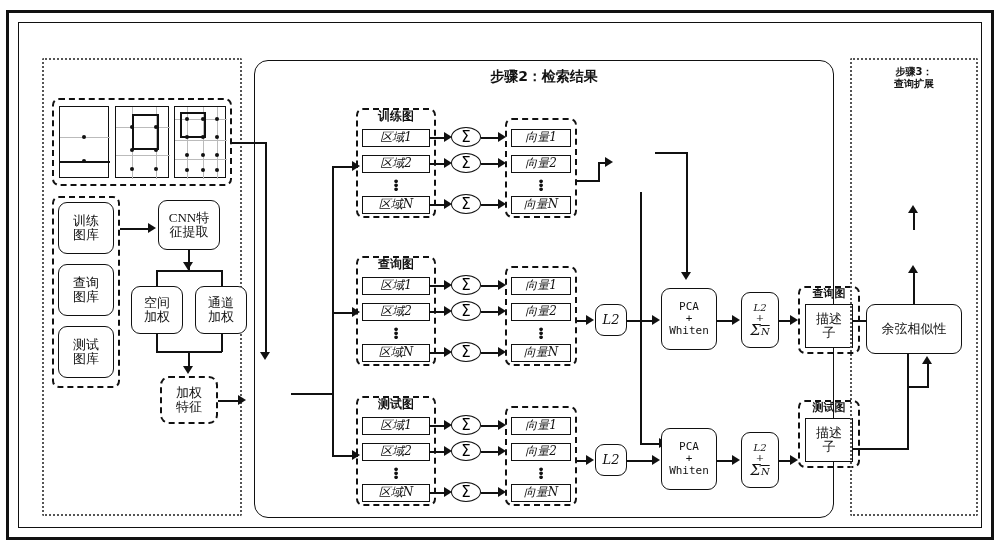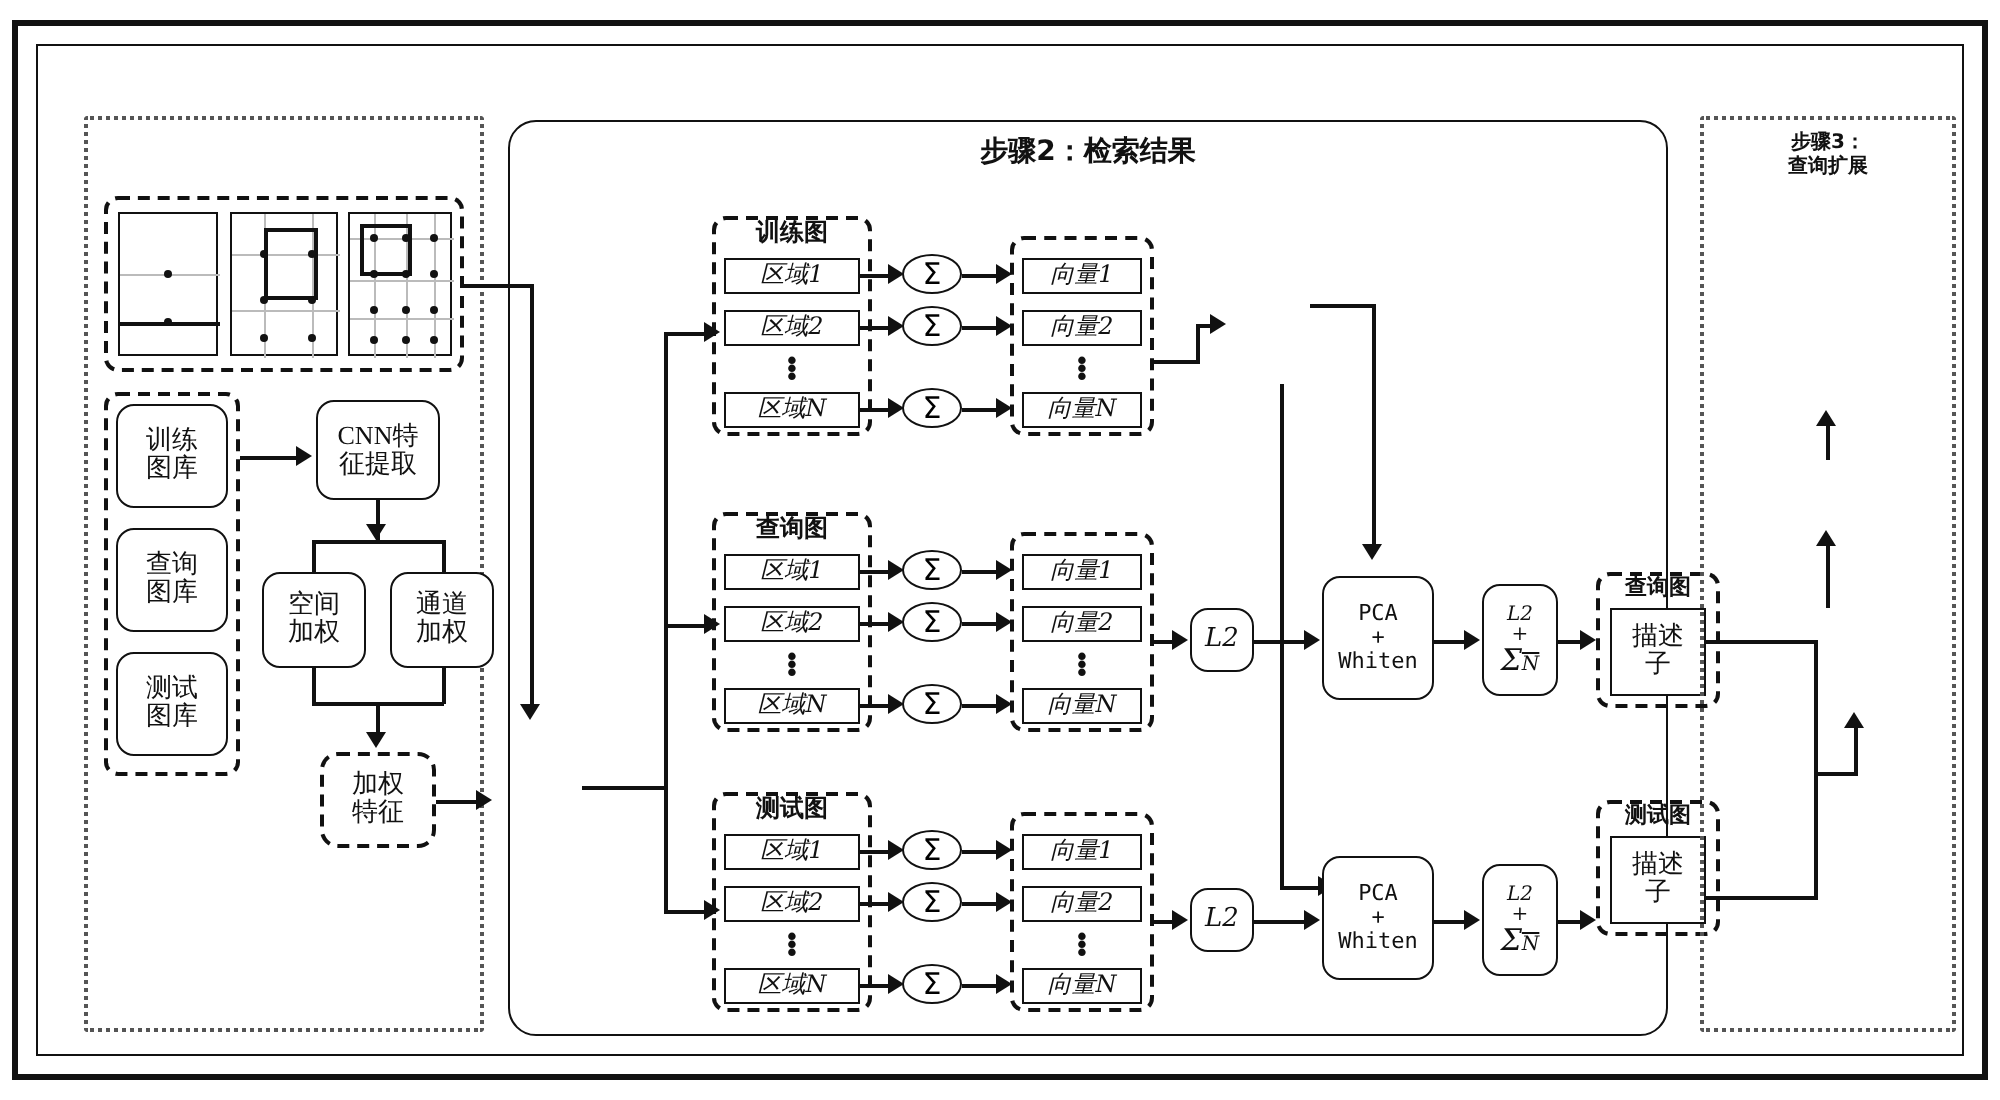--- a/index.html
+++ b/index.html
@@ -436,14 +436,17 @@
     <div>步骤3：</div>
     <div>查询扩展</div>
   </div>
 
   <div class="ln vl" style="left:913px;top:208px;height:22px;"></div>
   <div class="arr arr-u" style="left:908px;top:205px;"></div>
 
   <div class="ln vl" style="left:913px;top:268px;height:36px;"></div>
   <div class="arr arr-u" style="left:908px;top:265px;"></div>
 
+  <div class="box rrect" style="left:866px;top:304px;width:96px;height:50px;font-size:13px;">
+    <span>余弦相似性</span>
+  </div>
 
 </div>
 
 </body></html>

